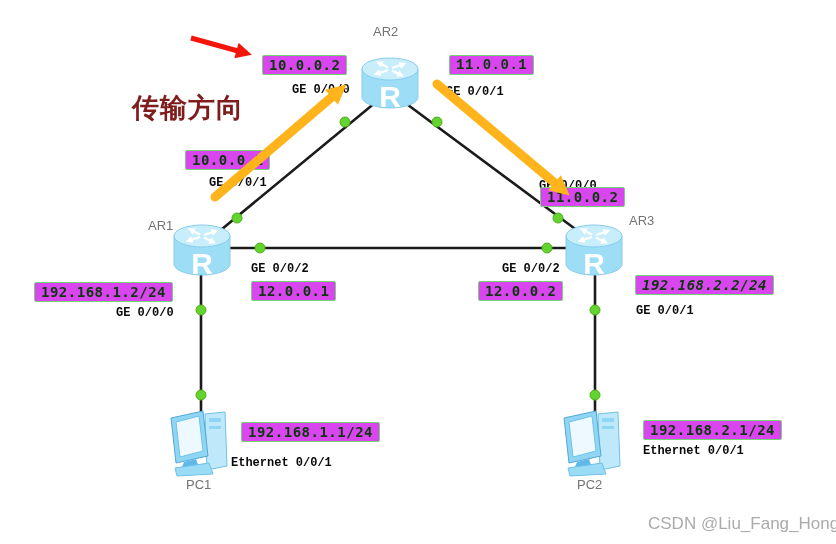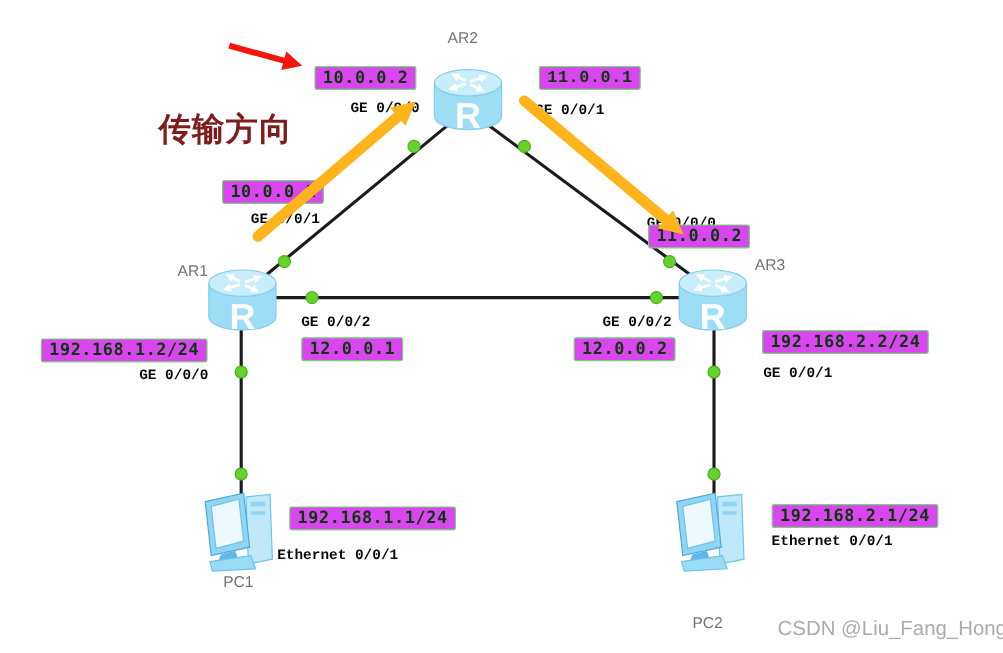--- a/index.html
+++ b/index.html
@@ -137,30 +137,30 @@
       <polygon points="9,16 32,10 36,45 13,51" fill="#eef9ff" stroke="#6fc2e8" stroke-width="1"></polygon>
       <polygon points="17,56 29,53 33,64 13,66" fill="#5fb9e8"></polygon>
       <polygon points="8,62 42,57 46,68 10,70" fill="#9adcf5" stroke="#6fc2e8" stroke-width="1"></polygon>
     </svg>
   </div>
 
   <span class="dev-label" style="left:138px;top:218px;margin-left:10px;">AR1</span>
   <span class="dev-label" style="left:373px;top:24px;">AR2</span>
   <span class="dev-label" style="left:629px;top:213px;">AR3</span>
   <span class="dev-label" style="left:186px;top:477px;">PC1</span>
-  <span class="dev-label" style="left:577px;top:477px;margin-top:34px;">PC2</span>
+  <span class="dev-label" style="left:577px;top:477px;">PC2</span>
 
   <span class="ip-label" style="left:262px;top:55px;">10.0.0.2</span>
   <span class="ip-label" style="left:449px;top:55px;font-family:Liberation Mono, monospace;">11.0.0.1</span>
   <span class="ip-label" style="left:185px;top:150px;">10.0.0.1</span>
   <span class="ip-label" style="left:540px;top:156px;margin-top:31px;">11.0.0.2</span>
   <span class="ip-label" style="left:251px;top:281px;">12.0.0.1</span>
   <span class="ip-label" style="left:478px;top:281px;">12.0.0.2</span>
   <span class="ip-label" style="left:34px;top:282px;">192.168.1.2/24</span>
-  <span class="ip-label" style="left:635px;top:275px;">192.168.2.2/24</span>
+  <span class="ip-label" style="left:635px;top:275px;font-style:italic;">192.168.2.2/24</span>
   <span class="ip-label" style="left:241px;top:422px;">192.168.1.1/24</span>
   <span class="ip-label" style="left:643px;top:420px;">192.168.2.1/24</span>
 
   <span class="port-label" style="left:292px;top:83px;">GE 0/0/0</span>
   <span class="port-label" style="left:446px;top:85px;">GE 0/0/1</span>
   <span class="port-label" style="left:209px;top:176px;">GE 0/0/1</span>
   <span class="port-label" style="left:539px;top:179px;">GE 0/0/0</span>
   <span class="port-label" style="left:251px;top:262px;">GE 0/0/2</span>
   <span class="port-label" style="left:502px;top:262px;">GE 0/0/2</span>
   <span class="port-label" style="left:116px;top:306px;">GE 0/0/0</span>

